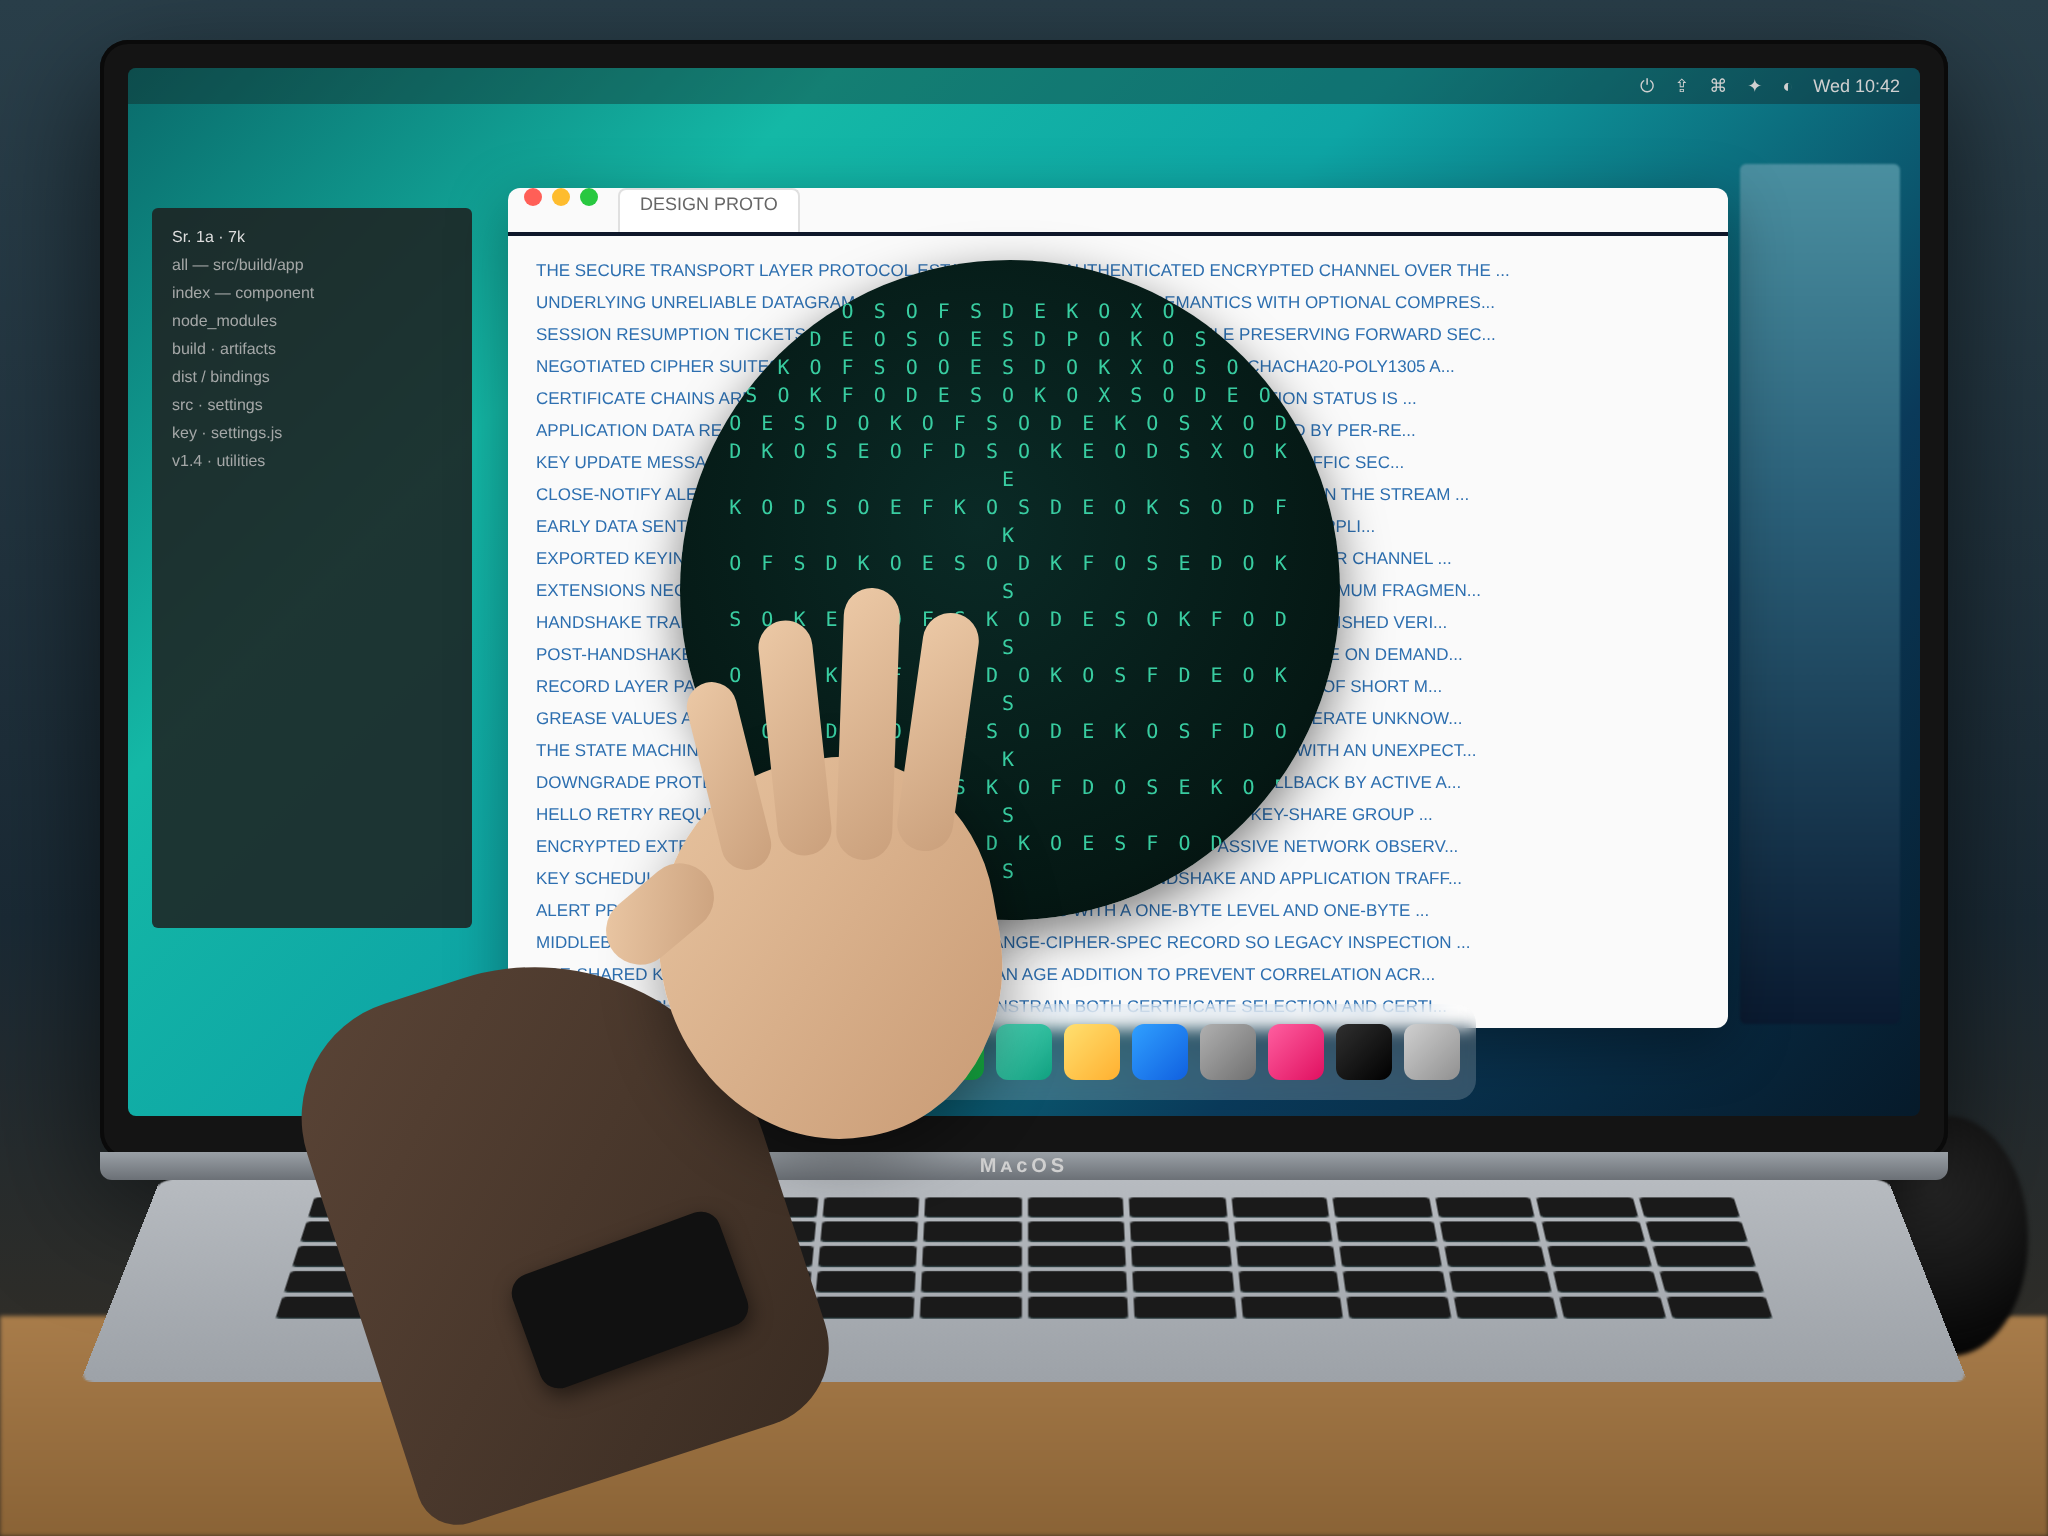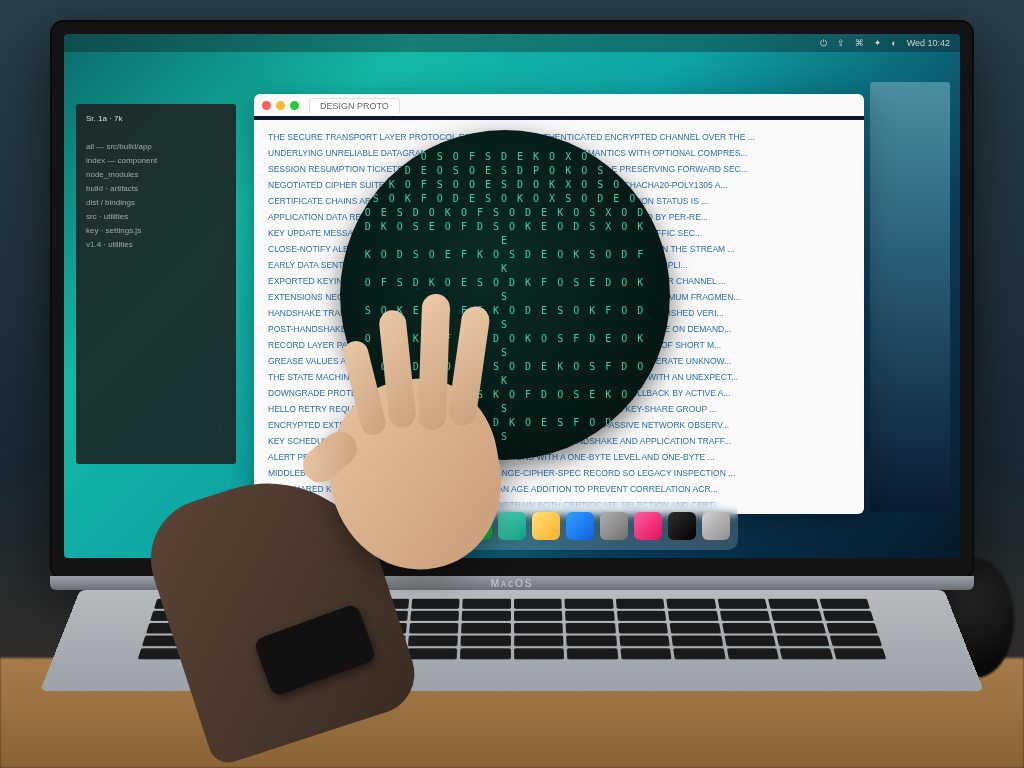--- a/index.html
+++ b/index.html
@@ -6,39 +6,39 @@
   .scene{position:relative;width:1024px;height:768px;background:linear-gradient(180deg,#2a3f4a 0%,#1a2a35 60%,#3a2f22 100%)}
   
   .desk{position:absolute;left:0;right:0;bottom:0;height:110px;background:linear-gradient(180deg,#a87c4a 0%,#8a6336 100%);filter:blur(1px)}
   
   .laptop{position:absolute;left:50px;top:20px;width:924px;height:720px}
   .screen-bezel{position:absolute;left:0;top:0;width:924px;height:560px;border-radius:14px;background:#141414;box-shadow:0 20px 60px rgba(0,0,0,.6),inset 0 0 0 2px #0a0a0a}
   .screen{position:absolute;left:14px;top:14px;right:14px;bottom:22px;border-radius:4px;overflow:hidden;background:linear-gradient(135deg,#0a6b6b 0%,#14b8a6 25%,#0ea5a5 45%,#0a3a5a 75%,#061a2a 100%)}
   .menubar{position:absolute;top:0;left:0;right:0;height:18px;background:rgba(20,20,20,.35);display:flex;justify-content:flex-end;align-items:center;gap:10px;padding:0 10px;color:#d0d0d0;font-size:9px}
   
   .left-panel{position:absolute;left:12px;top:70px;width:160px;height:360px;background:rgba(30,30,30,.85);border-radius:3px;padding:8px 10px;box-sizing:border-box;color:#bcbcbc;font-size:8px;line-height:14px}
-  .lp-head{font-size:8px;color:#ddd;margin-bottom:14px}
+  .lp-head{font-size:8px;color:#ddd;margin-bottom:0}
   .lp-item{white-space:nowrap;overflow:hidden;text-overflow:ellipsis;opacity:.85}
   
   .main-window{position:absolute;left:190px;top:60px;width:610px;height:420px;background:#fafafa;border-radius:6px;box-shadow:0 8px 30px rgba(0,0,0,.35)}
-  .mw-titlebar{height:22px;display:flex;align-items:center;padding:0 8px;border-bottom:4px solid #0f172a}
+  .mw-titlebar{height:22px;display:flex;padding:0 8px;border-bottom:2px solid #0f172a}
   .traffic{display:flex;gap:5px;margin-right:10px}
   .tl{width:9px;height:9px;border-radius:50%}
   .tl.r{background:#ff5f57}.tl.y{background:#febc2e}.tl.g{background:#28c840}
   .mw-tab{font-size:9px;color:#666;background:#fff;border:1px solid #e0e0e0;border-bottom:none;padding:2px 10px;border-radius:4px 4px 0 0}
   .mw-body{padding:10px 14px;font-size:8.5px;line-height:14px;color:#2d6fb0;overflow:hidden}
   .mw-body p{margin:0 0 2px 0;white-space:nowrap;overflow:hidden;text-overflow:clip}
   
   .right-panel{position:absolute;right:10px;top:48px;width:80px;height:430px;border-radius:3px;background:linear-gradient(180deg,#4a8fa0 0%,#2a5f78 40%,#0a1a30 100%);filter:blur(.5px)}
   
   .dock{position:absolute;left:50%;bottom:8px;transform:translateX(-50%);height:40px;padding:4px 8px;display:flex;gap:6px;align-items:center;background:rgba(255,255,255,.18);border-radius:10px;backdrop-filter:blur(4px)}
   .dock-icon{width:28px;height:28px;border-radius:6px}
   
   .hinge{position:absolute;left:0;top:556px;width:924px;height:14px;background:linear-gradient(180deg,#9aa0a6,#6b7076);border-radius:0 0 6px 6px}
-  .brand{position:absolute;left:50%;top:558px;transform:translateX(-50%);font-size:10px;letter-spacing:2px;color:#d0d0d0;font-weight:400}
+  .brand{position:absolute;left:50%;top:558px;transform:translateX(-50%);font-size:10px;letter-spacing:2px;color:#d0d0d0;font-weight:700}
   .keyboard-deck{position:absolute;left:30px;top:570px;width:864px;height:150px;background:linear-gradient(180deg,#b7bbc0,#9da2a8);border-radius:6px;transform:perspective(1400px) rotateX(52deg);transform-origin:top center}
   .keys{position:absolute;left:80px;right:80px;top:14px;height:80px;display:grid;grid-template-columns:repeat(14,1fr);grid-auto-rows:16px;gap:3px}
   .key{background:#1a1a1a;border-radius:2px;box-shadow:inset 0 -1px 0 rgba(90,200,220,.15)}
   
   .matrix-disc{position:absolute;left:340px;top:130px;width:330px;height:330px;border-radius:50%;background:radial-gradient(circle at 45% 40%,#0a2a26 0%,#051814 70%,#020a08 100%);overflow:hidden;box-shadow:0 8px 24px rgba(0,0,0,.5)}
   .matrix-text{position:absolute;inset:0;padding:20px;font-family:Menlo,Consolas,monospace;font-size:10px;line-height:14px;letter-spacing:2px;color:#3fe0b0;text-align:center;opacity:.9;word-break:break-all}
   .matrix-text span{display:block}
   
   .hand{position:absolute;left:170px;top:300px;width:420px;height:440px;pointer-events:none}
   .forearm{position:absolute;left:0;bottom:0;width:220px;height:260px;background:linear-gradient(135deg,#5a4436,#3a2c22);border-radius:60px 120px 40px 20px;transform:rotate(-18deg)}
@@ -74,21 +74,21 @@
           </div>
 
         <div class="left-panel">
           <div class="lp-head">Sr. 1a · 7k</div>
           <div id="lp-items">
               <div class="lp-item">all — src/build/app</div>
               <div class="lp-item">index — component</div>
               <div class="lp-item">node_modules</div>
               <div class="lp-item">build · artifacts</div>
               <div class="lp-item">dist / bindings</div>
-              <div class="lp-item">src · utilities</div>
+              <div class="lp-item">src · settings</div>
               <div class="lp-item">key · settings.js</div>
               <div class="lp-item">v1.4 · utilities</div>
             </div>
         </div>
 
         <div class="right-panel"></div>
 
         <div class="main-window">
           <div class="mw-titlebar">
             <div class="traffic">

